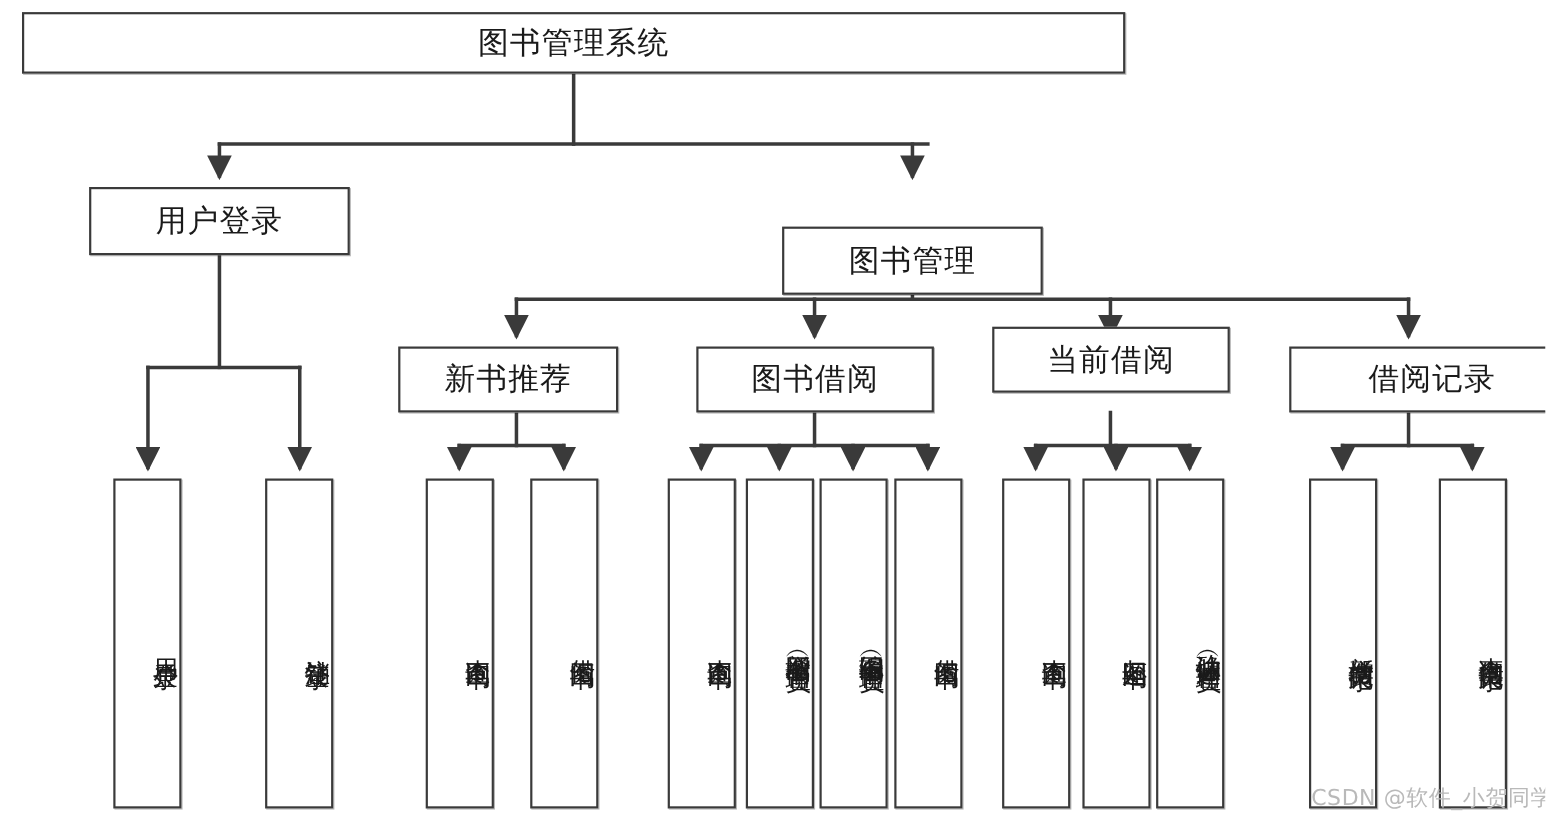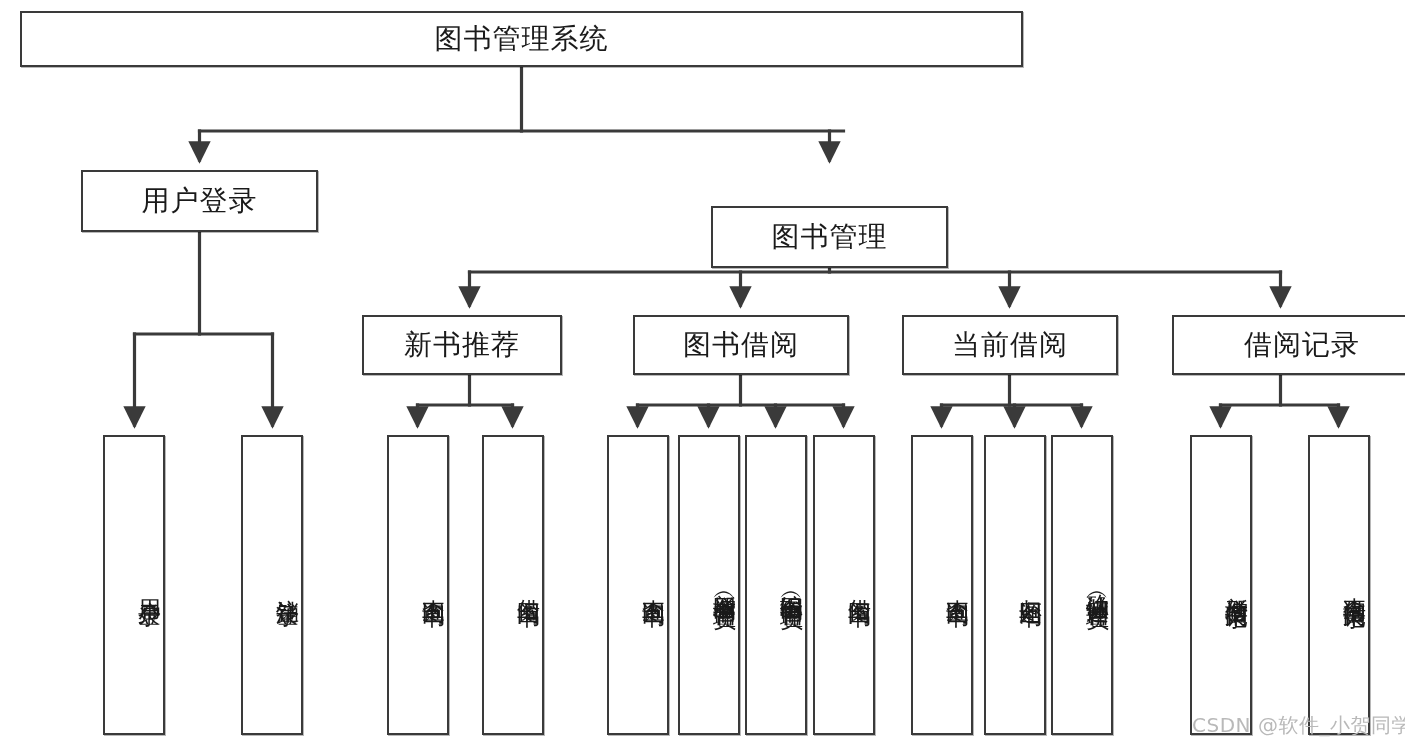--- a/index.html
+++ b/index.html
@@ -138,21 +138,21 @@
   <div class="node horizontal" id="n-l2_1" style="left: 711px; top: 170px; width: 237px; height: 62px; margin-top: 36px;">
     <span class="node-label">图书管理</span>
   </div>
 
   <div class="node horizontal" id="n-l3_0" style="left: 362px; top: 315px; width: 200px; height: 60px;">
     <span class="node-label">新书推荐</span>
   </div>
   <div class="node horizontal" id="n-l3_1" style="left: 633px; top: 315px; width: 216px; height: 60px; justify-content: center;">
     <span class="node-label">图书借阅</span>
   </div>
-  <div class="node horizontal" id="n-l3_2" style="left: 902px; top: 315px; width: 216px; height: 60px;">
+  <div class="node horizontal" id="n-l3_2" style="left: 902px; top: 297px; width: 216px; height: 60px;">
     <span class="node-label">当前借阅</span>
   </div>
   <div class="node horizontal" id="n-l3_3" style="left: 1172px; top: 315px; width: 260px; height: 60px;">
     <span class="node-label">借阅记录</span>
   </div>
 
   <div class="node vertical" id="n-leaf_0" style="left: 103px; top: 435px; width: 62px; height: 300px;">
     <span class="node-label">用户登录</span>
   </div>
   <div class="node vertical" id="n-leaf_1" style="left: 241px; top: 435px; width: 62px; height: 300px;">

